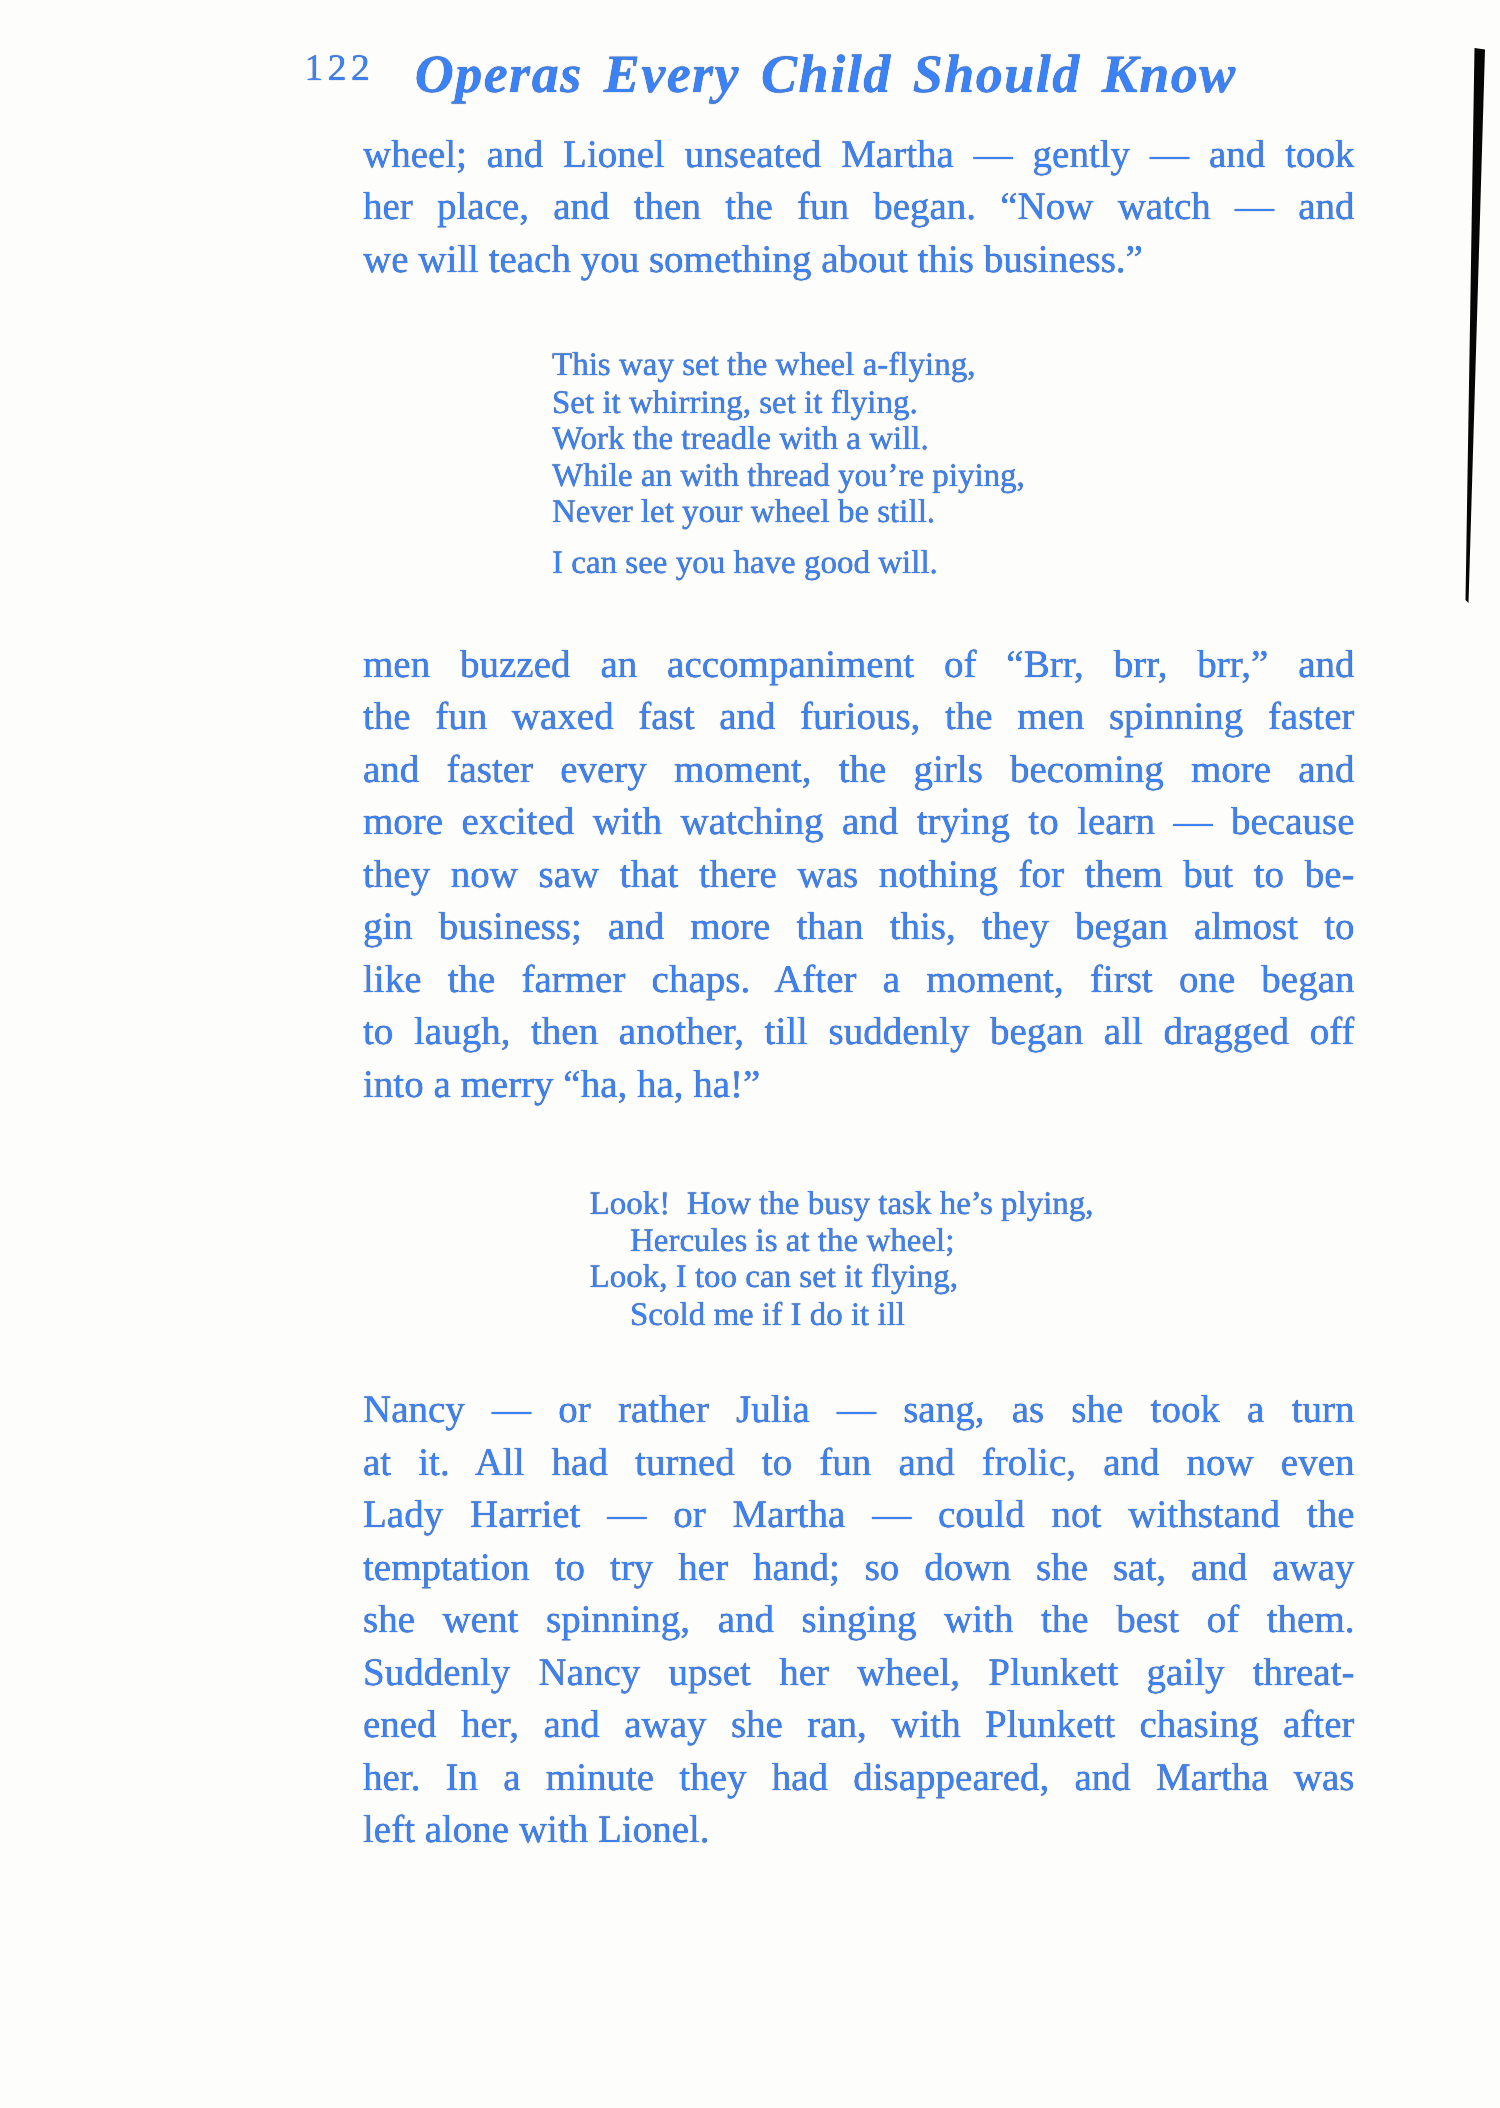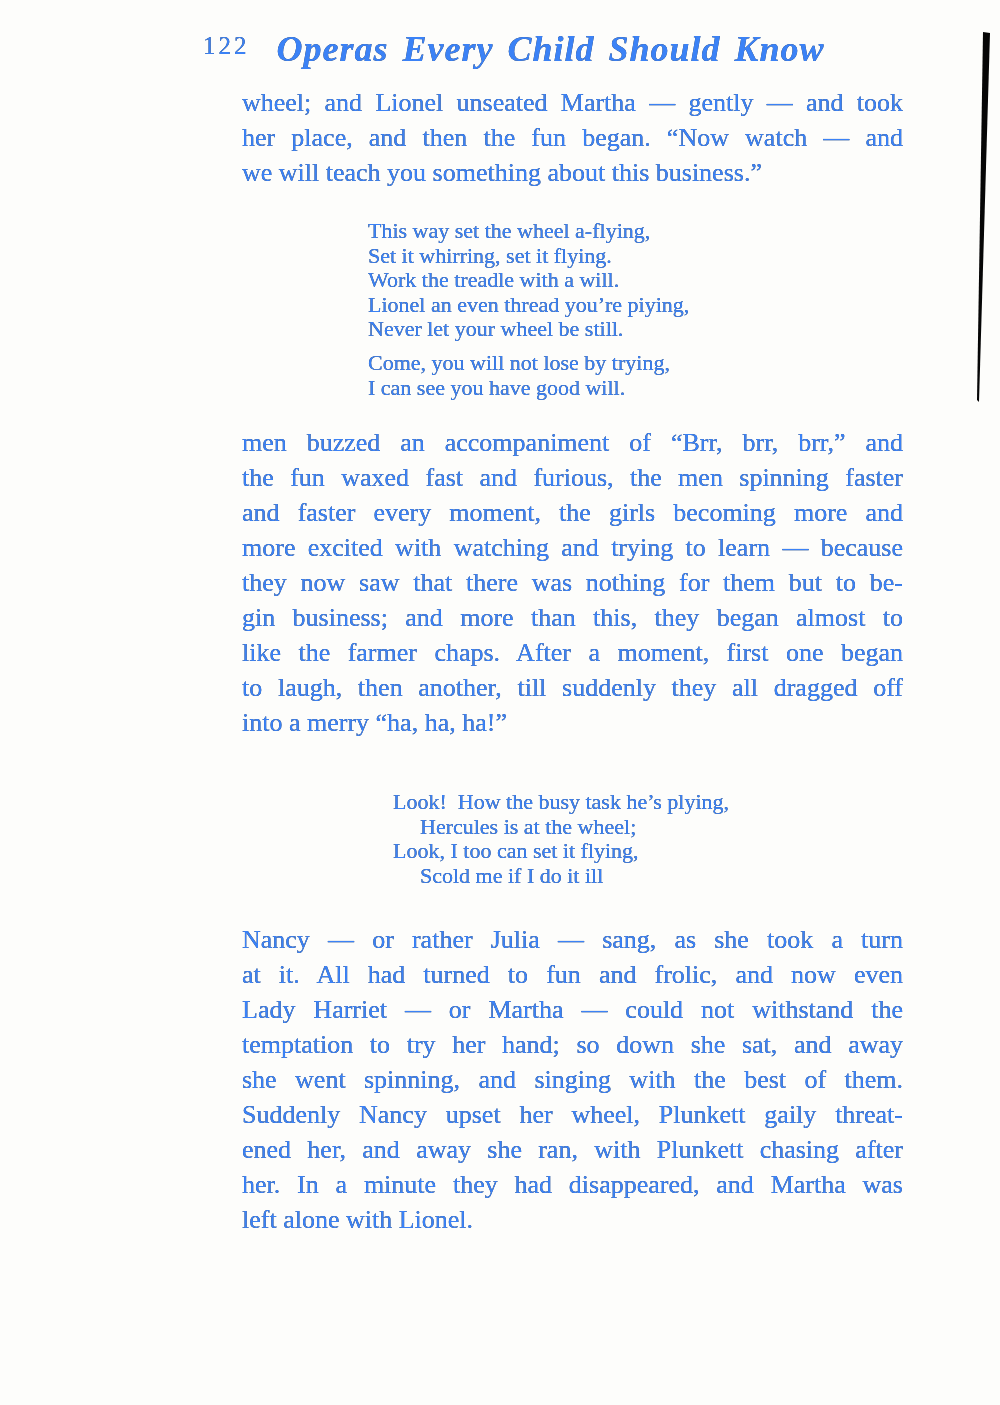--- a/index.html
+++ b/index.html
@@ -44,21 +44,21 @@
   #para2 { top: 425px; }
   #para3 { top: 922px; }
 
   
   .verse { position: absolute; }
   .verse .verseline {
     height: 24.6px; line-height: 24.6px;
     font-size: 22px;
     white-space: pre-wrap;
   }
-  #verse1 { top: 219px; left: 368px; width: 420px; }
+  #verse1 { top: 231px; left: 368px; width: 420px; }
   #verse1 .stanza2 { margin-top: 9px; }
   #verse2 { top: 790px; left: 393px; width: 420px; }
   #verse2 .indent { padding-left: 27px; }
 
   
   .artifact { position: absolute; left: 975px; top: 30px; width: 18px; height: 375px; }
 </style>
 </head>
 <body>
 
@@ -73,38 +73,37 @@
     <div class="bodyline">wheel; and Lionel unseated Martha — gently — and took</div>
     <div class="bodyline">her place, and then the fun began.  “Now watch — and</div>
     <div class="bodyline last">we will teach you something about this business.”</div>
   </div>
 
   <div class="verse ink" id="verse1">
     <div class="stanza1">
       <div class="verseline">This way set the wheel a-flying,</div>
       <div class="verseline">Set it whirring, set it flying.</div>
       <div class="verseline">Work the treadle with a will.</div>
-      <div class="verseline">Lionel an even thread you’re piying,</div>
+      <div class="verseline">While an with thread you’re piying,</div>
       <div class="verseline">Never let your wheel be still.</div>
     </div>
     <div class="stanza2">
-      <div class="verseline">Come, you will not lose by trying,</div>
       <div class="verseline">I can see you have good will.</div>
     </div>
   </div>
 
   <div class="para ink" id="para2">
     <div class="bodyline">men buzzed an accompaniment of “Brr, brr, brr,” and</div>
     <div class="bodyline">the fun waxed fast and furious, the men spinning faster</div>
     <div class="bodyline">and faster every moment, the girls becoming more and</div>
     <div class="bodyline">more excited with watching and trying to learn — because</div>
     <div class="bodyline">they now saw that there was nothing for them but to be-</div>
     <div class="bodyline">gin business; and more than this, they began almost to</div>
     <div class="bodyline">like the farmer chaps.  After a moment, first one began</div>
-    <div class="bodyline">to laugh, then another, till suddenly they all dragged off</div>
+    <div class="bodyline">to laugh, then another, till suddenly began all dragged off</div>
     <div class="bodyline last">into a merry “ha, ha, ha!”</div>
   </div>
 
   <div class="verse ink" id="verse2">
     <div class="verseline">Look!  How the busy task he’s plying,</div>
     <div class="verseline indent">Hercules is at the wheel;</div>
     <div class="verseline">Look, I too can set it flying,</div>
     <div class="verseline indent">Scold me if I do it ill</div>
   </div>
 

